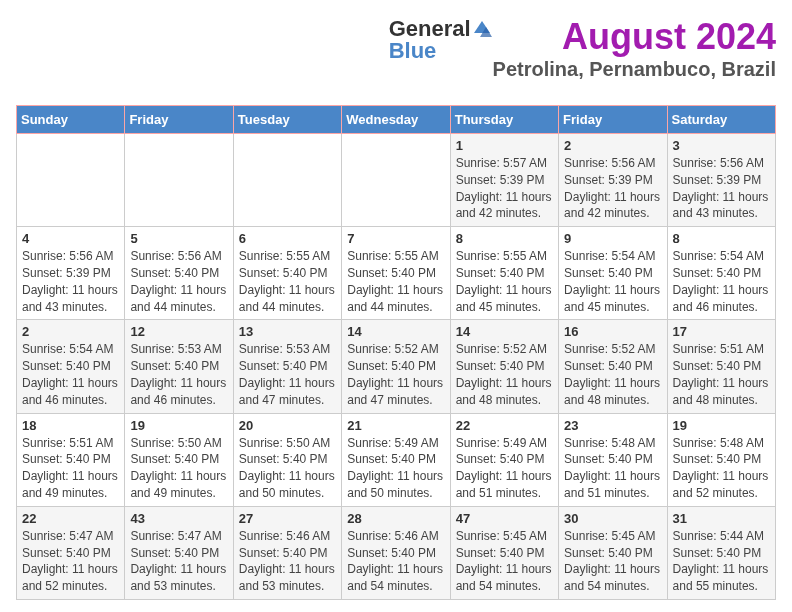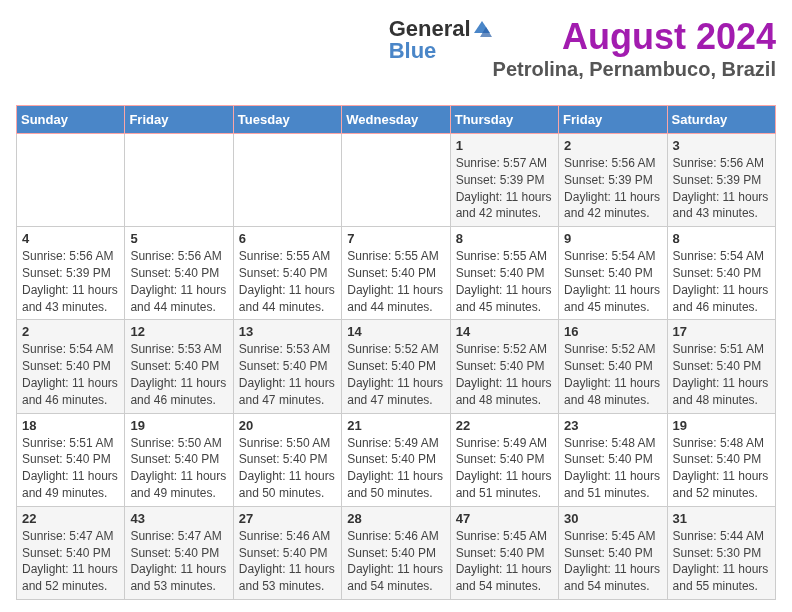--- a/index.html
+++ b/index.html
@@ -330,19 +330,19 @@
         <td>
           <span class="day-number">30</span>
           <div class="day-info" style="white-space: pre-line;">Sunrise: 5:45 AM
 Sunset: 5:40 PM
 Daylight: 11 hours
 and 54 minutes.</div>
         </td>
         <td>
           <span class="day-number">31</span>
           <div class="day-info" style="white-space: pre-line;">Sunrise: 5:44 AM
-Sunset: 5:30 PM
+Sunset: 5:40 PM
 Daylight: 11 hours
 and 55 minutes.</div>
         </td>
       </tr>
     </tbody>
 </table>
 
 </body></html>

